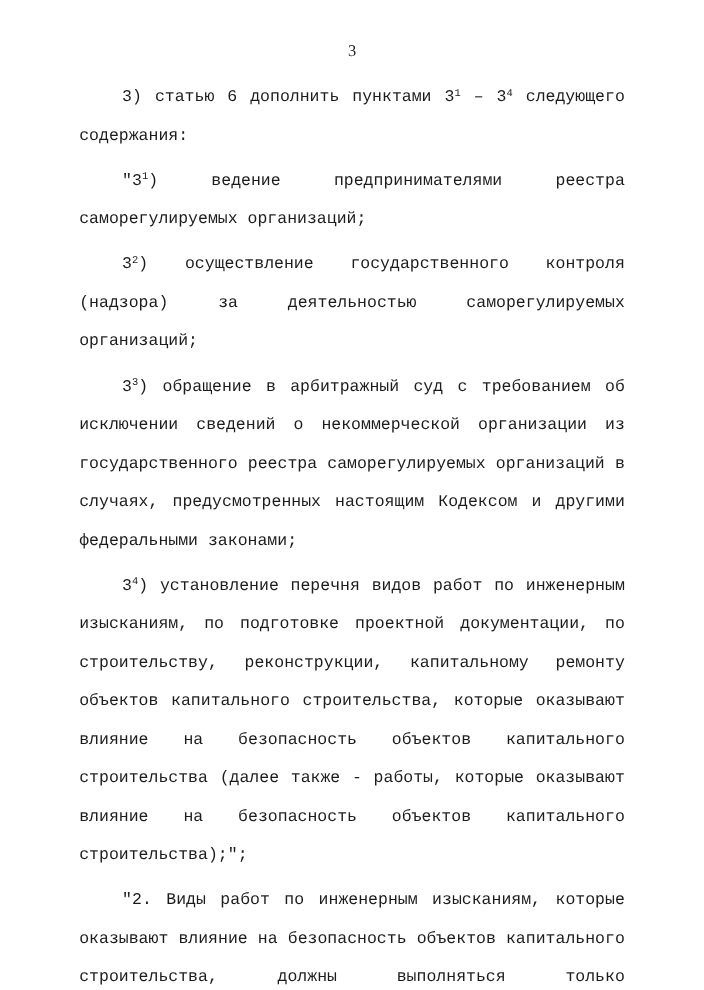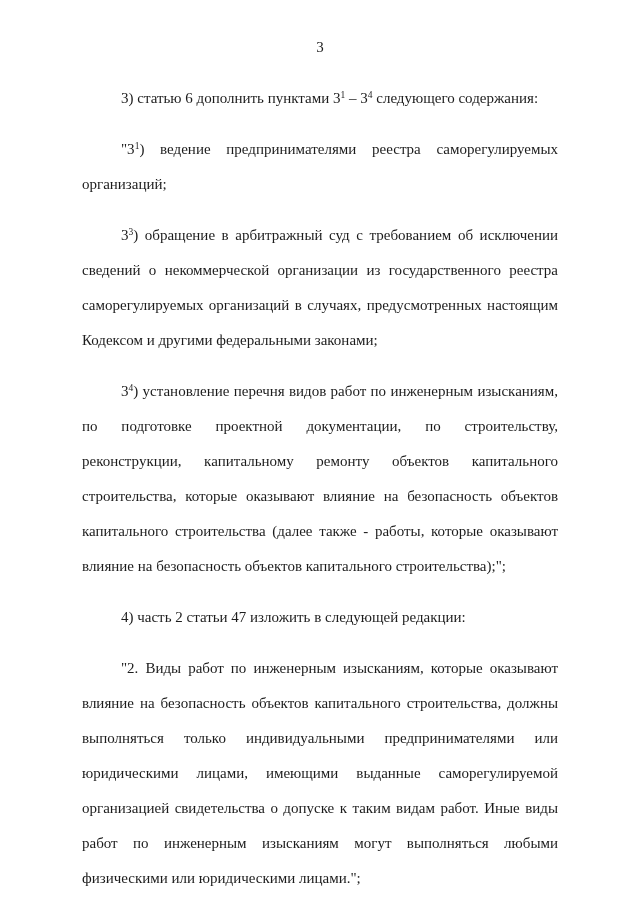--- a/index.html
+++ b/index.html
@@ -20,40 +20,41 @@
     box-sizing: border-box;
     padding: 30px 66px 0 66px;
     background: #ffffff;
   }
   .page-number {
     font-size: 15px;
     line-height: 35px;
     text-align: center;
   }
   .doc-body .para {
-    margin: 16px;
+    margin: 6px;
     font-size: 15px;
     line-height: 35px;
     text-align: justify;
     text-indent: 39px;
+    font-family: Liberation Mono, monospace;
   }
   .para sup {
     font-size: 9.5px;
     line-height: 0;
     position: relative;
     top: -0.5em;
     vertical-align: baseline;
   }
 </style>
 </head>
 <body>
 
 <div class="page">
   <div class="page-number">3</div>
   <div class="doc-body">
       <p class="para"><span>3) статью 6 дополнить пунктами 3</span><sup>1</sup><span> – 3</span><sup>4</sup><span> следующего содержания:</span></p>
       <p class="para"><span>"3</span><sup>1</sup><span>) ведение предпринимателями реестра саморегулируемых организаций;</span></p>
+      <p class="para"><span>3</span><sup>2</sup><span>) осуществление государственного контроля (надзора) за деятельностью саморегулируемых организаций;</span></p>
       <p class="para"><span>3</span><sup>3</sup><span>) обращение в арбитражный суд с требованием об исключении сведений о некоммерческой организации из государственного реестра саморегулируемых организаций в случаях, предусмотренных настоящим Кодексом и другими федеральными законами;</span></p>
       <p class="para"><span>3</span><sup>4</sup><span>) установление перечня видов работ по инженерным изысканиям, по подготовке проектной документации, по строительству, реконструкции, капитальному ремонту объектов капитального строительства, которые оказывают влияние на безопасность объектов капитального строительства (далее также - работы, которые оказывают влияние на безопасность объектов капитального строительства);";</span></p>
-      <p class="para"><span>4) часть 2 статьи 47 изложить в следующей редакции:</span></p>
       <p class="para"><span>"2. Виды работ по инженерным изысканиям, которые оказывают влияние на безопасность объектов капитального строительства, должны выполняться только индивидуальными предпринимателями или юридическими лицами, имеющими выданные саморегулируемой организацией свидетельства о допуске к таким видам работ. Иные виды работ по инженерным изысканиям могут выполняться любыми физическими или юридическими лицами.";</span></p>
     </div>
 </div>
 
 </body></html>

